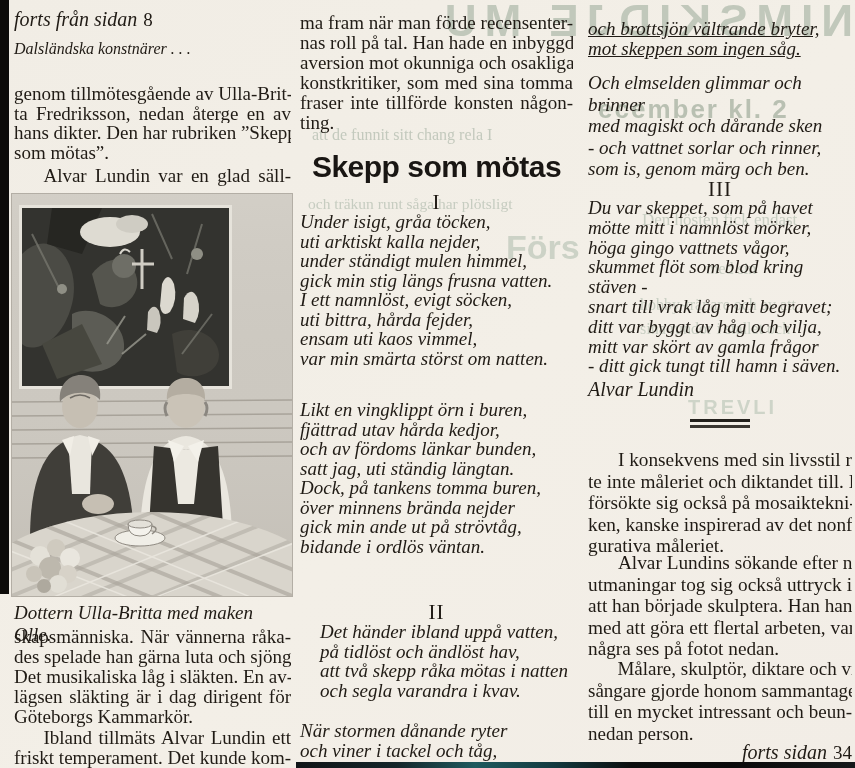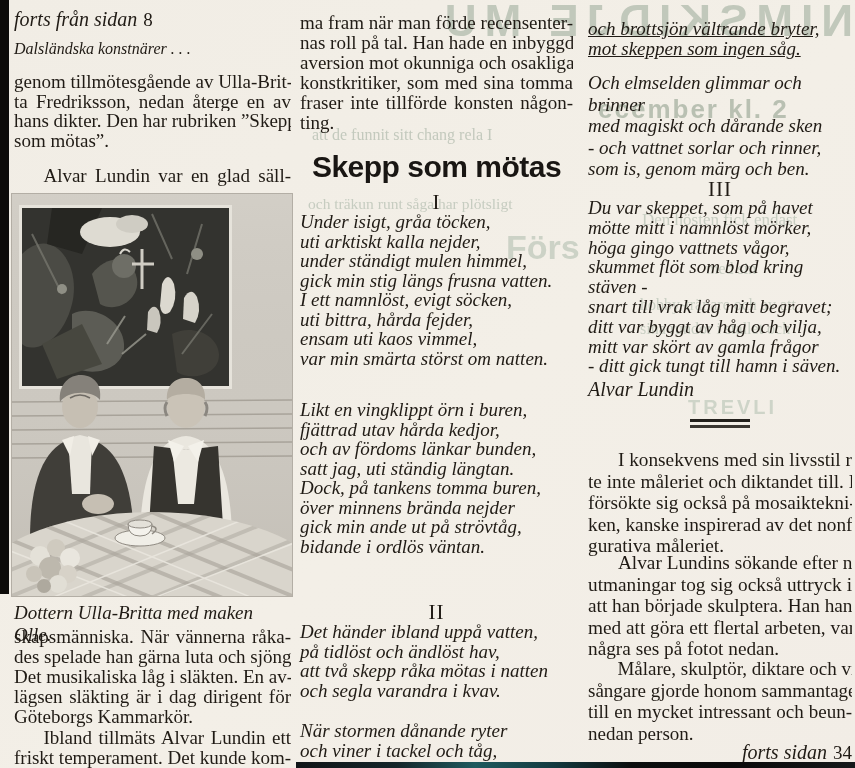--- a/index.html
+++ b/index.html
@@ -78,21 +78,21 @@
     <span id="g8" class="ghost g-sans">Förs</span>
     <span id="g9" class="ghost g-sans">TREVLI</span>
   </div>
 
   <div class="scanbar"></div>
 
   <div class="blk col-l forts" style="top:8px;">
     <span>forts från sidan</span><span class="pg">8</span>
   </div>
   <div class="blk col-l ital" style="top:40px; font-size:16px;">Dalsländska konstnärer . . .</div>
-  <div class="blk col-l body19 jl" style="top:72px;">
+  <div class="blk col-l body19 jl" style="top:84px;">
       <div class="ln">genom tillmötesgående av Ulla-Brit-</div>
       <div class="ln">ta Fredriksson, nedan återge en av</div>
       <div class="ln">hans dikter. Den har rubriken ”Skepp</div>
       <div class="ln">som mötas”.</div>
     </div>
   <div class="blk col-l body19 jl just-all ind" style="top:166px;">
       <div class="ln">Alvar Lundin var en glad säll-</div>
     </div>
 
   <div class="photo-frame">
@@ -247,21 +247,21 @@
       <div class="ln">Likt en vingklippt örn i buren,</div>
       <div class="ln">fjättrad utav hårda kedjor,</div>
       <div class="ln">och av fördoms länkar bunden,</div>
       <div class="ln">satt jag, uti ständig längtan.</div>
       <div class="ln">Dock, på tankens tomma buren,</div>
       <div class="ln">över minnens brända nejder</div>
       <div class="ln">gick min ande ut på strövtåg,</div>
       <div class="ln">bidande i ordlös väntan.</div>
     </div>
   <div class="blk col-m numeral" style="top:600px;">II</div>
-  <div class="blk col-m poem lh195" style="top:622px;">
+  <div class="blk col-m poem lh195" style="top:622px;margin-left:20px;">
       <div class="ln">Det händer ibland uppå vatten,</div>
       <div class="ln">på tidlöst och ändlöst hav,</div>
       <div class="ln">att två skepp råka mötas i natten</div>
       <div class="ln">och segla varandra i kvav.</div>
     </div>
   <div class="blk col-m poem lh20" style="top:721px;">
       <div class="ln">När stormen dånande ryter</div>
       <div class="ln">och viner i tackel och tåg,</div>
     </div>
 

